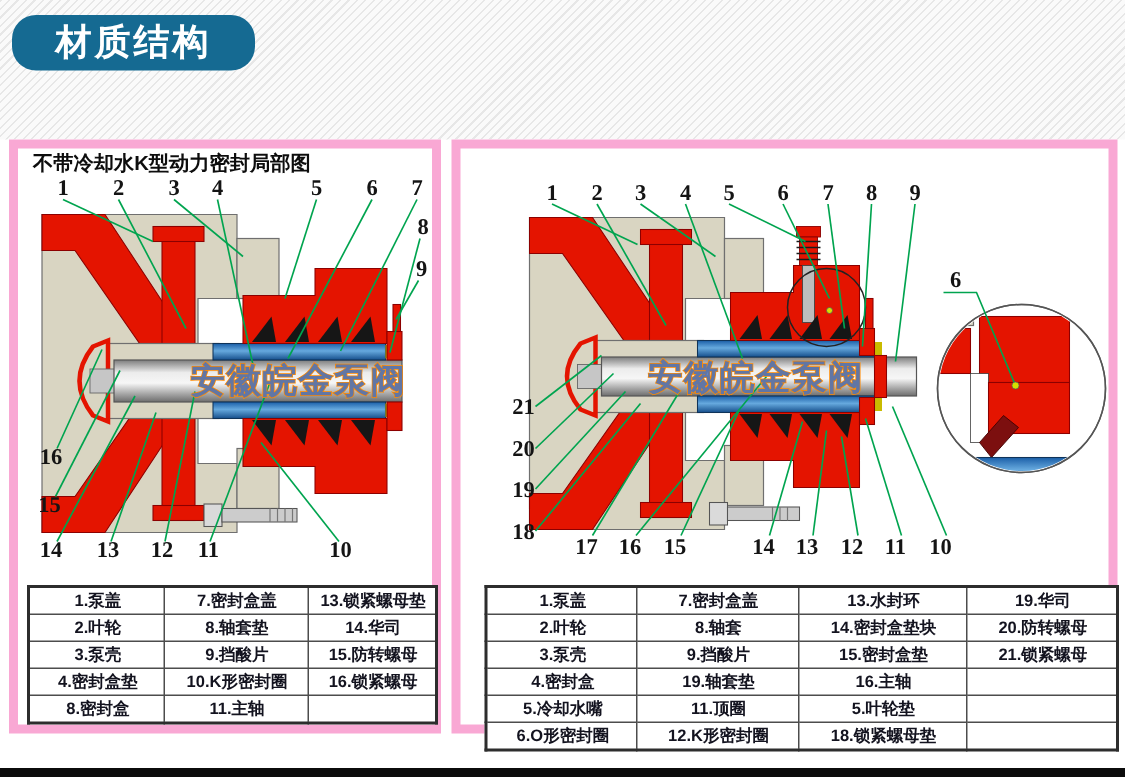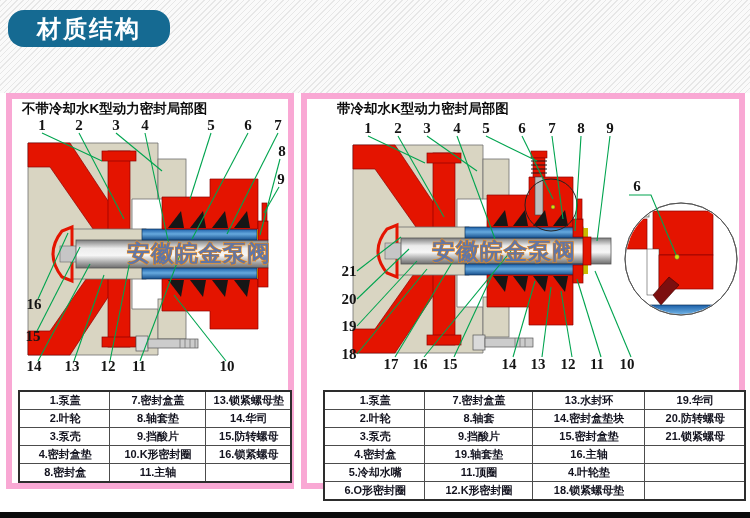--- a/index.html
+++ b/index.html
@@ -166,21 +166,20 @@
       <tr>
         <td>8.密封盒</td>
         <td>11.主轴</td>
         <td></td>
           </tr>
     </tbody>
       </table>
   </section>
 
   <section class="panel panel-right">
-    <div class="panel-title">带冷却水K型动力密封局部图</div>
     <svg class="diagram" width="444" height="288" viewBox="0 0 444 288">
       <defs>
         <clipPath id="detClip">
             <circle cx="374" cy="160" r="55"></circle>
           </clipPath>
       </defs>
       <g>
         <path class="beige" d="M46,46 L176,46 L176,100 L150,100 L150,208 L176,208 L176,254 L46,254 Z"></path>
         <path class="redp" d="M46,46 L88,46 L140,124 L116,138 L68,70 L46,70 Z"></path>
         <path class="redp" d="M46,254 L88,254 L140,176 L116,162 L68,230 L46,230 Z"></path>
@@ -322,21 +321,21 @@
           </tr>
       <tr>
         <td>4.密封盒</td>
         <td>19.轴套垫</td>
         <td>16.主轴</td>
         <td></td>
           </tr>
       <tr>
         <td>5.冷却水嘴</td>
         <td>11.顶圈</td>
-        <td>4.叶轮垫</td>
+        <td>5.叶轮垫</td>
         <td></td>
           </tr>
       <tr>
         <td>6.O形密封圈</td>
         <td>12.K形密封圈</td>
         <td>18.锁紧螺母垫</td>
         <td></td>
           </tr>
     </tbody>
       </table>

